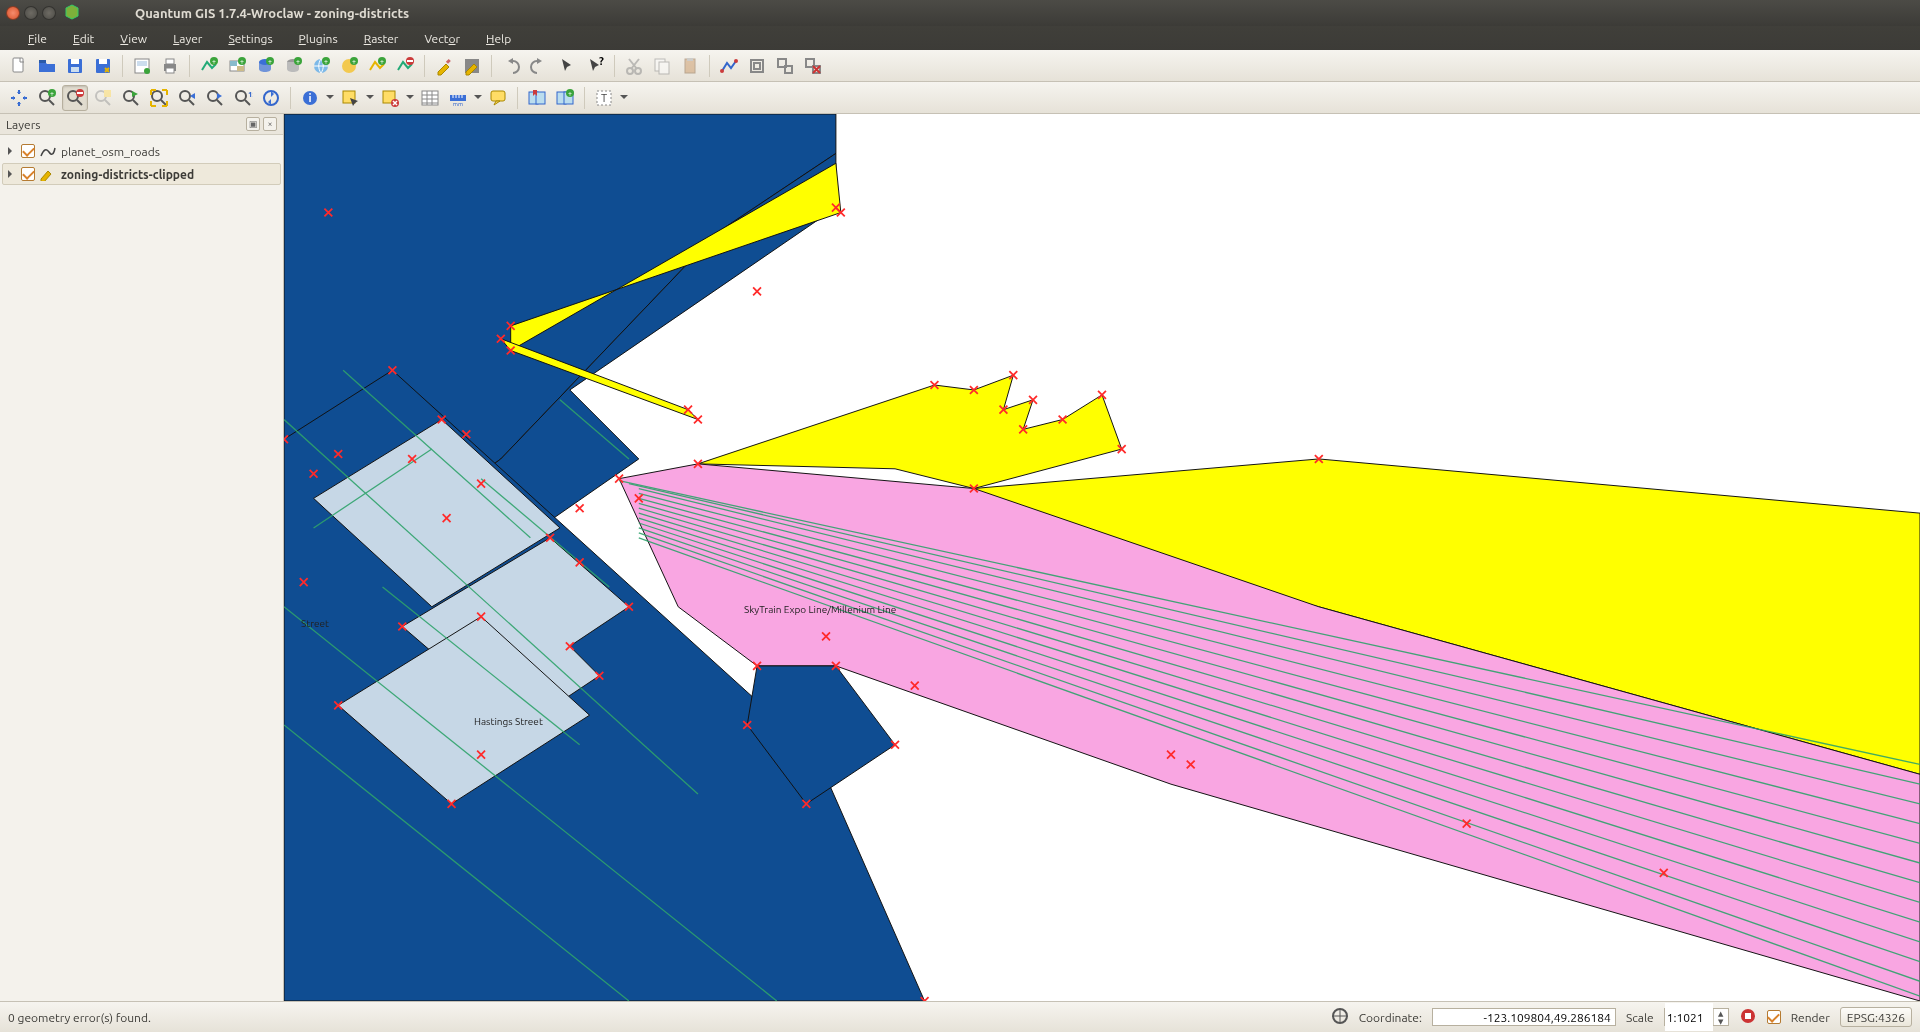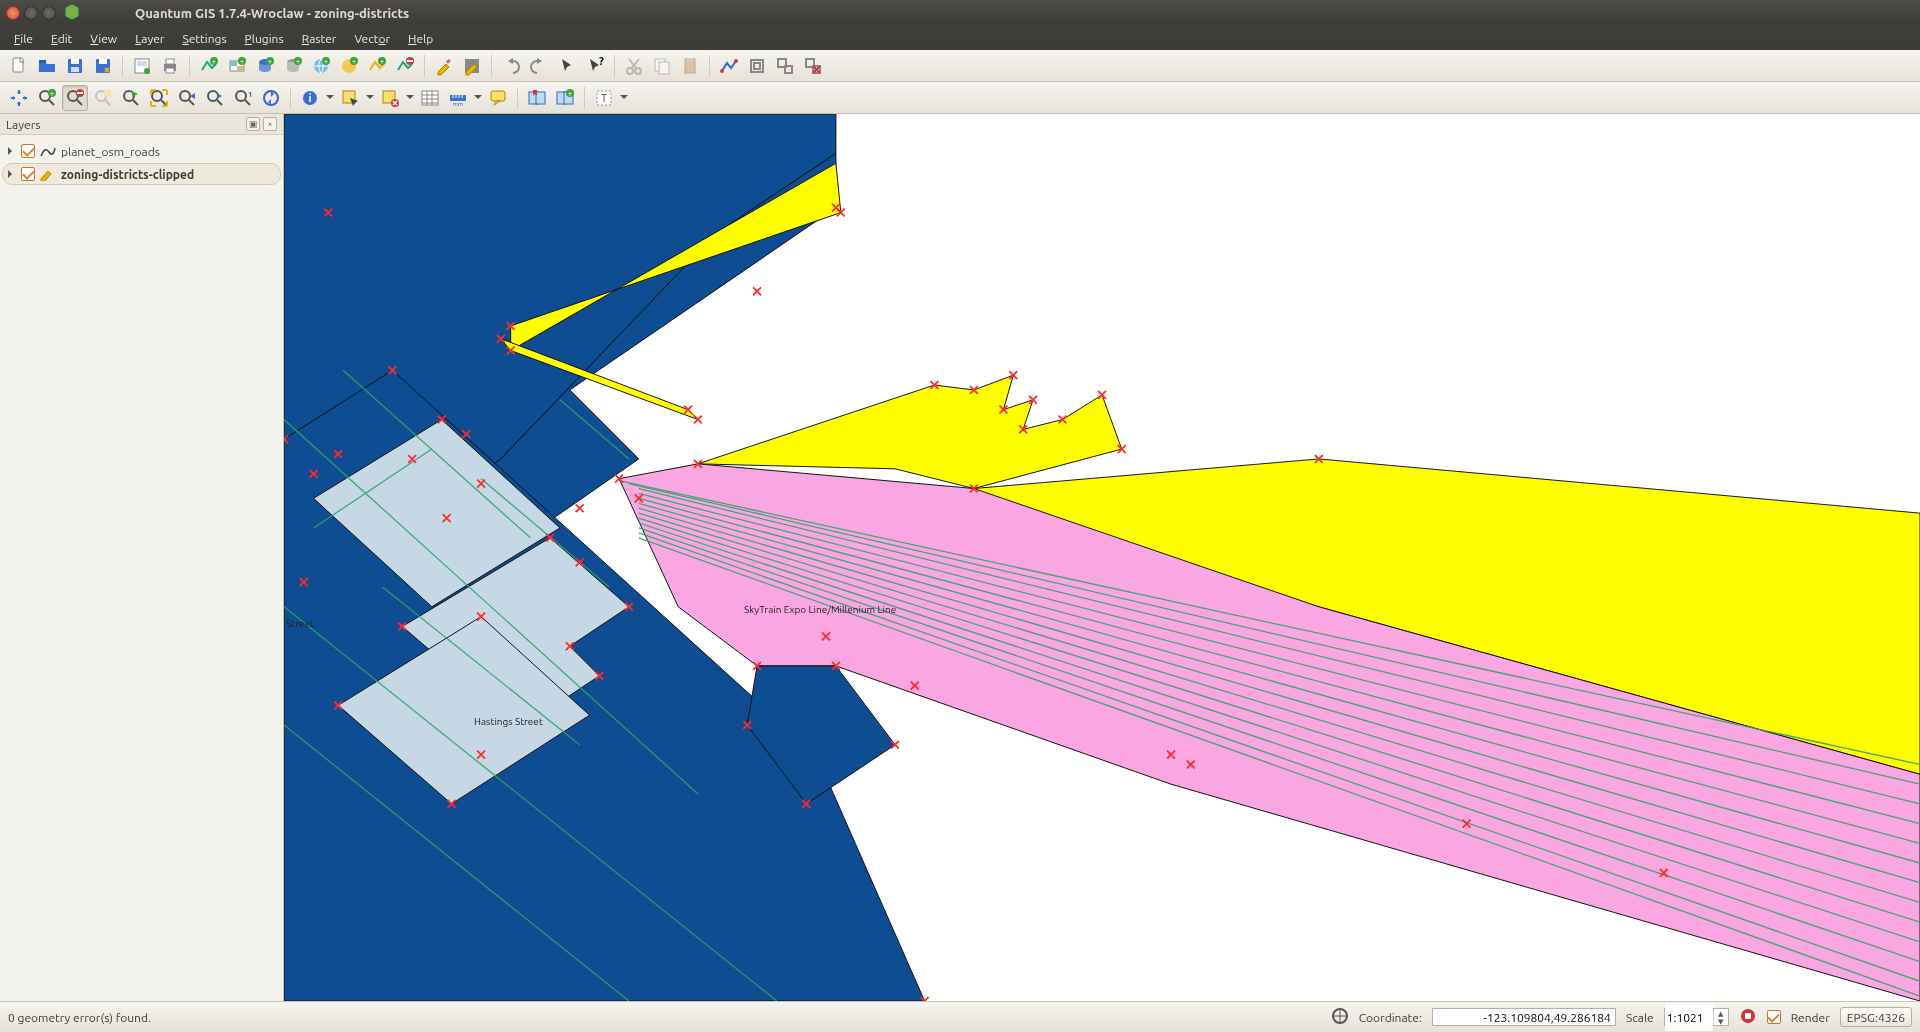--- a/index.html
+++ b/index.html
@@ -6,41 +6,41 @@
 body { font-family: "Ubuntu", "DejaVu Sans", sans-serif; font-size: 12px; background: #f0ece4; color: #3c3b37; width: 1920px; height: 1032px; overflow: hidden; display: flex; flex-direction: column; }
 
 .titlebar { background: linear-gradient(#4c4b46,#3c3b37); height: 26px; display: flex; align-items: center; padding: 0 6px; gap: 8px; color: #dfdbd2; }
 .win-btns { display: flex; gap: 4px; }
 .win-btn { width: 14px; height: 14px; border-radius: 50%; border: 1px solid rgba(0,0,0,.4); display:inline-block; }
 .win-close { background: radial-gradient(#f58c6d,#d9522a); }
 .win-min, .win-max { background: radial-gradient(#6e6b64,#4c4b46); }
 .title-icon { font-size: 13px; }
 .titlebar .title { font-weight: bold; font-size: 13px; margin-left: 47px; }
 
-.menubar { background: linear-gradient(#403f3a,#3c3b37); height: 24px; display: flex; align-items: center; padding: 0 6px; gap: 2px; color: #ece9e2; }
+.menubar { background: linear-gradient(#403f3a,#3c3b37); height: 24px; display: flex; align-items: center; padding: 0 20px; gap: 10px; color: #ece9e2; }
 .menu-item { padding: 2px 8px; cursor: default; }
 .menu-item .ul { text-decoration: underline; }
 
 .toolbar { background: linear-gradient(#f6f4ef,#e6e2d8); border-bottom: 1px solid #c6c1b5; height: 32px; display: flex; align-items: center; padding: 2px 6px; gap: 2px; }
 .tbtn { width: 26px; height: 26px; display: flex; align-items: center; justify-content: center; border: 1px solid transparent; border-radius: 3px; position: relative; }
 .tbtn.active { background: #e1dccf; border-color: #b7b09f; box-shadow: inset 0 1px 2px rgba(0,0,0,.15); }
 .tbtn svg { width: 20px; height: 20px; }
 .tsep { width: 1px; height: 22px; background: #cfcabc; margin: 0 4px; }
 .tdd { width: 10px; display:flex; align-items:center; justify-content:center; }
 .tdd::after { content:""; border: 4px solid transparent; border-top-color:#555; margin-top:3px; }
 
 .workarea { flex: 1; display: flex; min-height: 0; }
 
 .layers-panel { width: 284px; background: #f4f2ec; border-right: 1px solid #c6c1b5; display: flex; flex-direction: column; }
 .layers-header { background: #eae6dc; border-bottom: 1px solid #d0ccbf; padding: 3px 6px; display: flex; align-items: center; justify-content: space-between; font-size: 12px; }
 .layers-header .panel-btns { display:flex; gap:3px; }
 .panel-btn { width:14px; height:14px; border:1px solid #b7b09f; border-radius:2px; display:flex; align-items:center; justify-content:center; font-size:9px; color:#666; background:#f4f2ec; }
 .layers-tree { flex:1; padding: 4px 2px; overflow:auto; }
 .layer-row { display:flex; align-items:center; gap:4px; padding: 3px 4px; border:1px solid transparent; border-radius:2px; margin:1px 0; }
-.layer-row.selected { background: #eee9db; border-color:#d2ccba;border-radius:10px; }
+.layer-row.selected { background: #eee9db; border-color:#d2ccba; }
 .tree-caret { width:10px; height:10px; display:flex; align-items:center; justify-content:center; }
 .tree-caret::before { content:""; border:4px solid transparent; border-left-color:#555; }
 .layer-check { width:14px; height:14px; border:1px solid #b57b32; background:#fff; display:flex; align-items:center; justify-content:center; border-radius:2px; }
 .layer-check.on::after { content:""; width:9px; height:5px; border-left:2px solid #d9822b; border-bottom:2px solid #d9822b; transform: rotate(-45deg); margin-top:-2px; }
 .layer-icon { width:18px; height:14px; display:flex; align-items:center; justify-content:center; }
 .layer-name { font-size: 12px; }
 
 .map-canvas { flex:1; background:#fff; position:relative; overflow:hidden; }
 .map-canvas svg { position:absolute; inset:0; width:100%; height:100%; }
 .map-label { position:absolute; font-size: 10px; color:#222; pointer-events:none; white-space:nowrap; }
@@ -670,21 +670,21 @@
         <g transform="translate(200,650)">
             <path d="M-4,-4L4,4M-4,4L4,-4"></path>
           </g>
         <g transform="translate(650,900)">
             <path d="M-4,-4L4,4M-4,4L4,-4"></path>
           </g>
       </g>
     </svg>
     <span class="map-label" style="left:460px; top:490px">SkyTrain Expo Line/Millenium Line</span>
     <span class="map-label" style="left:190px; top:602px">Hastings Street</span>
-    <span class="map-label" style="left:2px; top:504px">Street</span>
+    <span class="map-label" style="left:17px; top:504px">Street</span>
   </div>
 </div>
 
 <div class="statusbar">
   <span>0 geometry error(s) found.</span>
   <span class="spacer"></span>
   <span class="status-icon"><svg viewBox="0 0 18 18">
         <circle cx="9" cy="9" r="7" fill="none" stroke="#555" stroke-width="2"></circle>
         <path d="M3 9h12M9 3v12" stroke="#555"></path>
       </svg></span>

